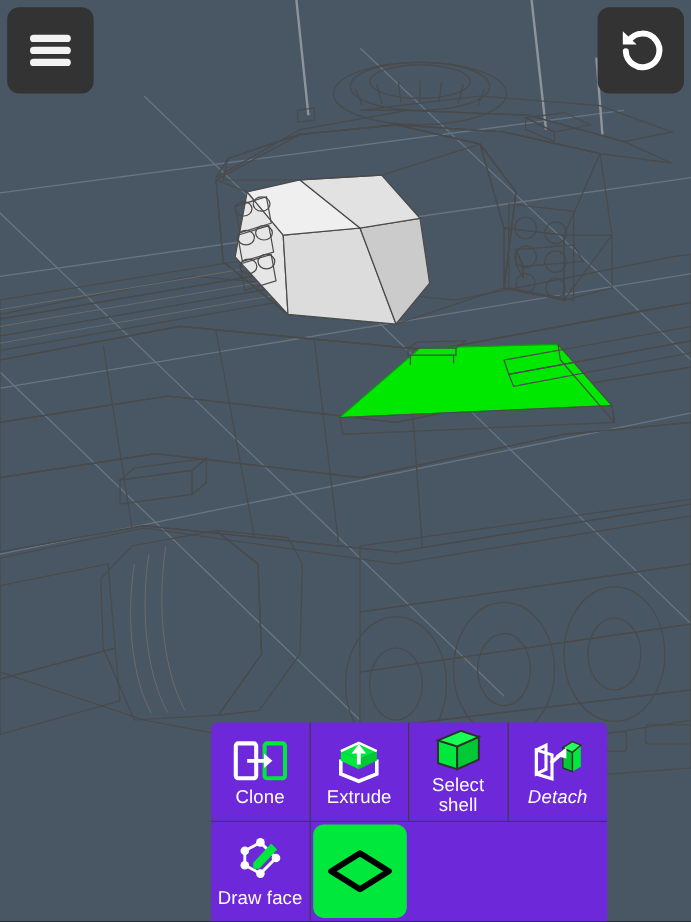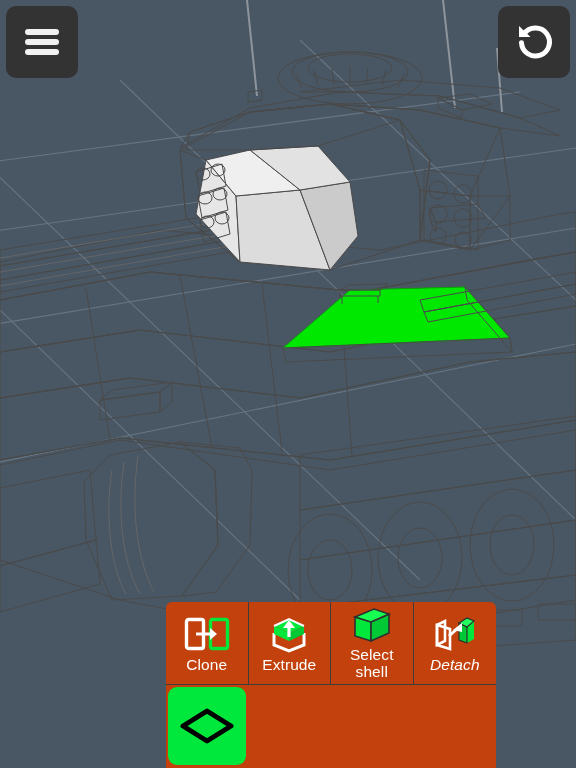--- a/index.html
+++ b/index.html
@@ -43,25 +43,25 @@
   .hamburger span {
     display: block;
     height: 6px;
     border-radius: 3px;
     background: #f2f2f2;
   }
 
   
   #toolbar {
     position: absolute;
-    left: 166px;
+    left: 176px;
     top: 602px;
     width: 330px;
     height: 166px;
-    background: #c2410c;
+    background: #6d28d9;
     border-radius: 6px 6px 0 0;
     display: grid;
     grid-template-columns: repeat(4, 1fr);
     grid-template-rows: 83px 83px;
     overflow: hidden;
   }
   .tool {
     position: relative;
     display: flex;
     flex-direction: column;
@@ -392,20 +392,36 @@
           <polygon points="27,8 35,3 42,6 35,12" fill="#22ff5e" stroke="#2f2f2f" stroke-width="1.2"></polygon>
 
           <line x1="17" y1="21" x2="26" y2="13" stroke="#ffffff" stroke-width="3"></line>
           <path d="M30 8 L30 17 L21 15 Z" fill="#ffffff"></path>
         </svg>
       </div>
       <div class="label">Detach</div>
     </div>
 
 
+    <div class="tool">
+      <div class="glyph">
+        <svg width="44" height="40" viewBox="0 0 44 40">
+
+          <polyline points="9,12 22,5 35,18 22,31 9,24 9,12" fill="none" stroke="#ffffff" stroke-width="2.4"></polyline>
+          <circle cx="9" cy="12" r="3.6" fill="#ffffff"></circle>
+          <circle cx="22" cy="5" r="3.6" fill="#ffffff"></circle>
+          <circle cx="35" cy="18" r="3.6" fill="#ffffff"></circle>
+          <circle cx="22" cy="31" r="3.6" fill="#ffffff"></circle>
+          <circle cx="9" cy="24" r="3.6" fill="#ffffff"></circle>
+
+          <path d="M31 6 L36 11 L21 27 L16 27 L16 22 Z" fill="#00e83c"></path>
+        </svg>
+      </div>
+      <div class="label two-line">Draw face</div>
+    </div>
 
     <div class="tool active">
       <div class="swatch">
         <svg width="56" height="40" viewBox="0 0 56 40">
           <polygon points="28,5 52,20 28,35 4,20" fill="none" stroke="#000000" stroke-width="5" stroke-linejoin="round"></polygon>
         </svg>
       </div>
       <div class="label"></div>
     </div>
 

